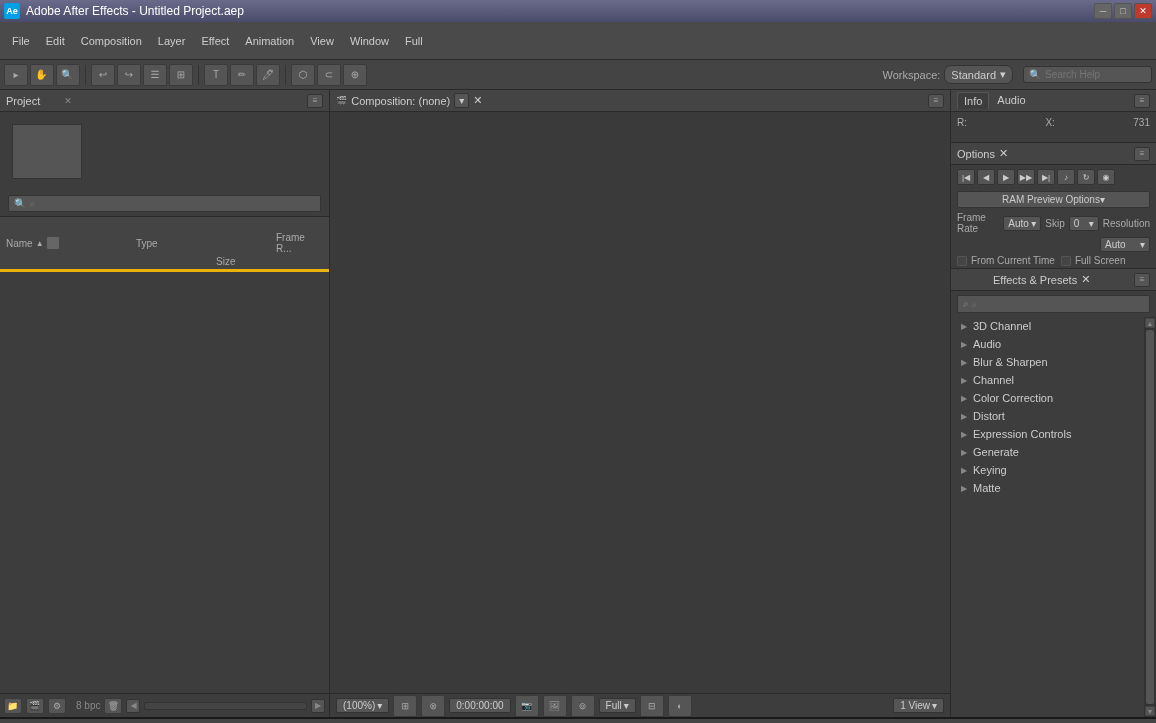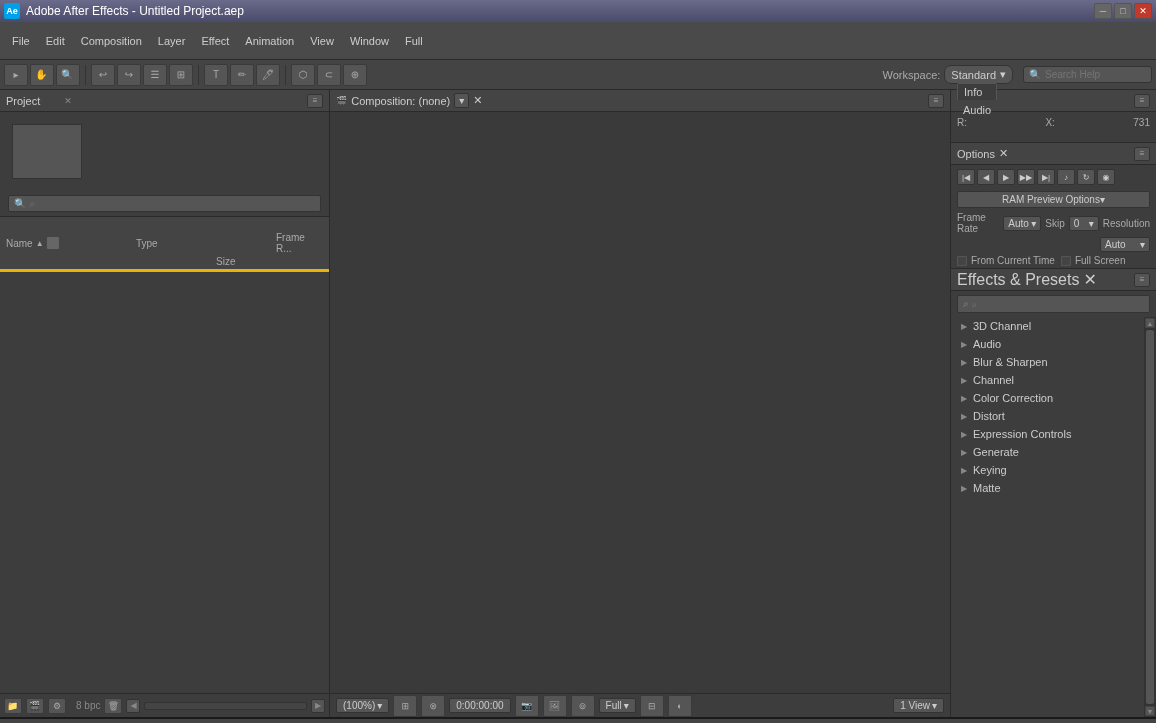--- a/index.html
+++ b/index.html
@@ -353,21 +353,20 @@
       height: 22px;
       display: flex;
       align-items: center;
       padding: 0 6px;
       border-bottom: 1px solid #2a2a2a;
       justify-content: space-between;
     }
     .info-tabs-left {
       display: flex;
       gap: 2px;
-      flex-direction: column;
     }
     .info-tab {
       padding: 2px 6px;
       color: #ccc;
       font-size: 11px;
       cursor: pointer;
       border-radius: 2px 2px 0 0;
     }
     .info-tab.active {
       background: #3d3d3d;
@@ -501,22 +500,23 @@
       display: flex;
       align-items: center;
       padding: 0 6px;
       border-bottom: 1px solid #2a2a2a;
       justify-content: space-between;
     }
     .effects-tab {
       display: flex;
       align-items: center;
       gap: 4px;
-      font-size: 16px;
-      color: #ccc;
+      font-size: 11px;
+      color: #ccc;
+      margin-left: 36px;
     }
     .effects-search {
       margin: 4px 6px;
       background: #555;
       border: 1px solid #333;
       border-radius: 2px;
       display: flex;
       align-items: center;
       padding: 2px 5px;
       gap: 3px;

